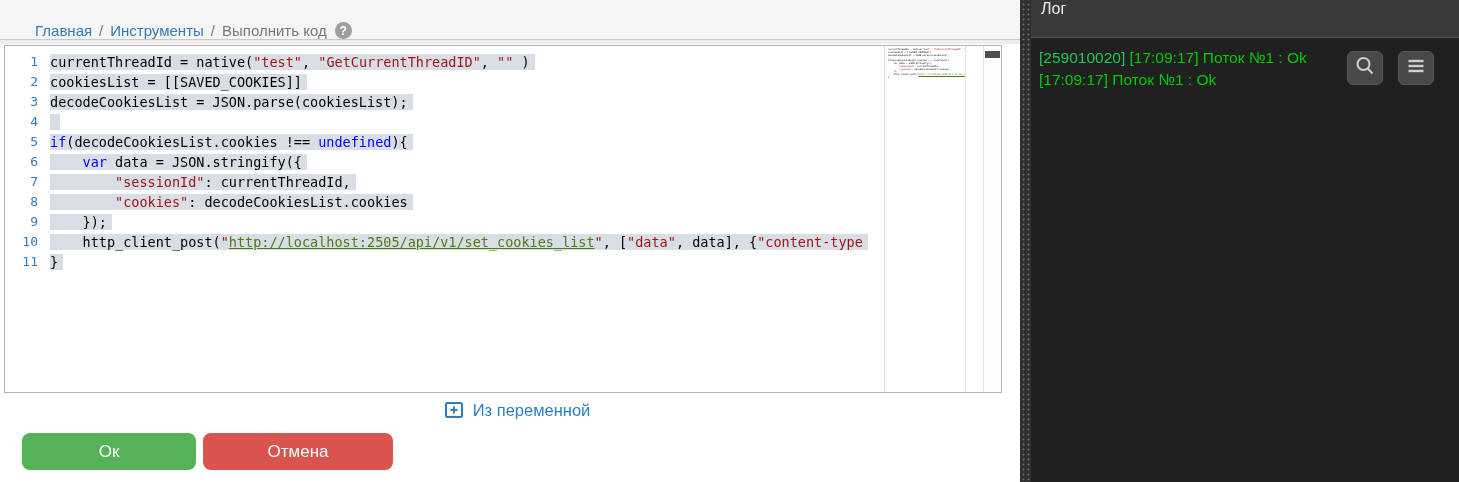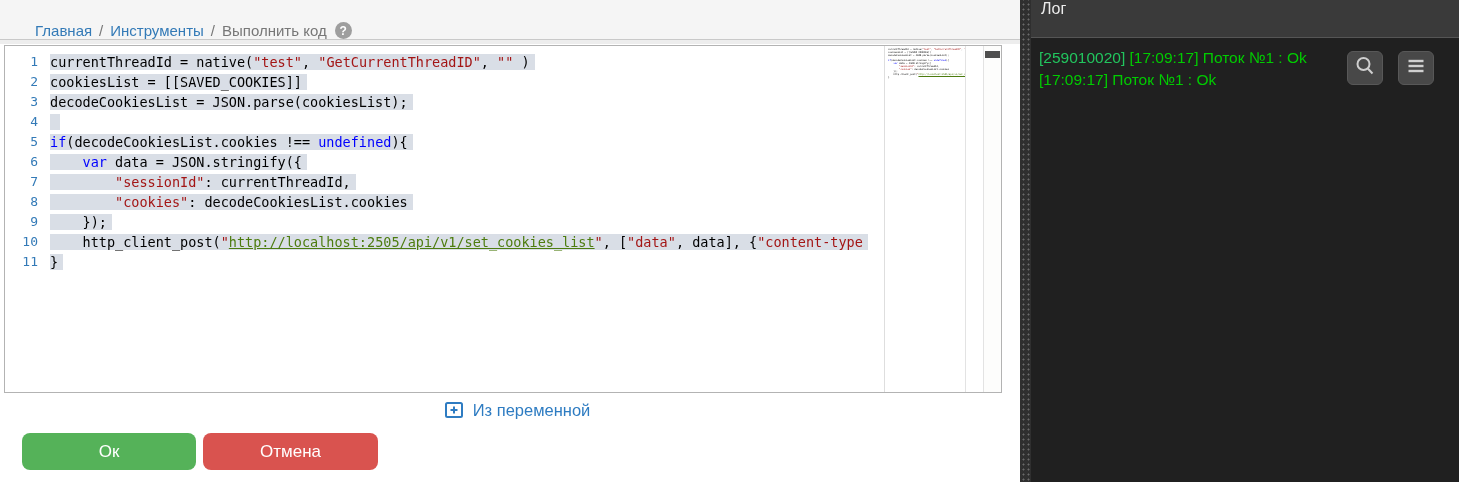--- a/index.html
+++ b/index.html
@@ -46,21 +46,21 @@
   
   .actions-row { position:absolute; left:16px; top:400px; width:1002px; display:flex;
     justify-content:center; gap:26px; font-size:16.5px; }
   .action-link { color:#2e7cc2; display:flex; align-items:center; gap:9px; cursor:pointer; }
   .action-link svg { display:block; }
 
   
   .btn { position:absolute; top:433px; height:37px; border:none; border-radius:8px;
     color:#fff; font-size:17px; font-family:"Liberation Sans",sans-serif; cursor:pointer; }
   .btn-ok { left:22px; width:174px; background:#55b259; }
-  .btn-cancel { left:203px; width:175px; background:#d9534f; }
+  .btn-cancel { left:203px; width:190px; background:#d9534f; }
 
   
   .splitter { position:absolute; left:1020px; top:0; width:11px; height:482px; background:#2f2f2f;
     background-image:radial-gradient(circle, #6b6b6b 0.9px, transparent 1.1px);
     background-size:5px 5px; background-position:1px 2px; cursor:col-resize; }
 
   
   .log-panel { position:absolute; left:1031px; top:0; width:428px; height:482px; background:#3a3a3a; }
   .log-header { height:36px; display:flex; padding-left:10px;
     color:#ececec; font-size:16px; }

